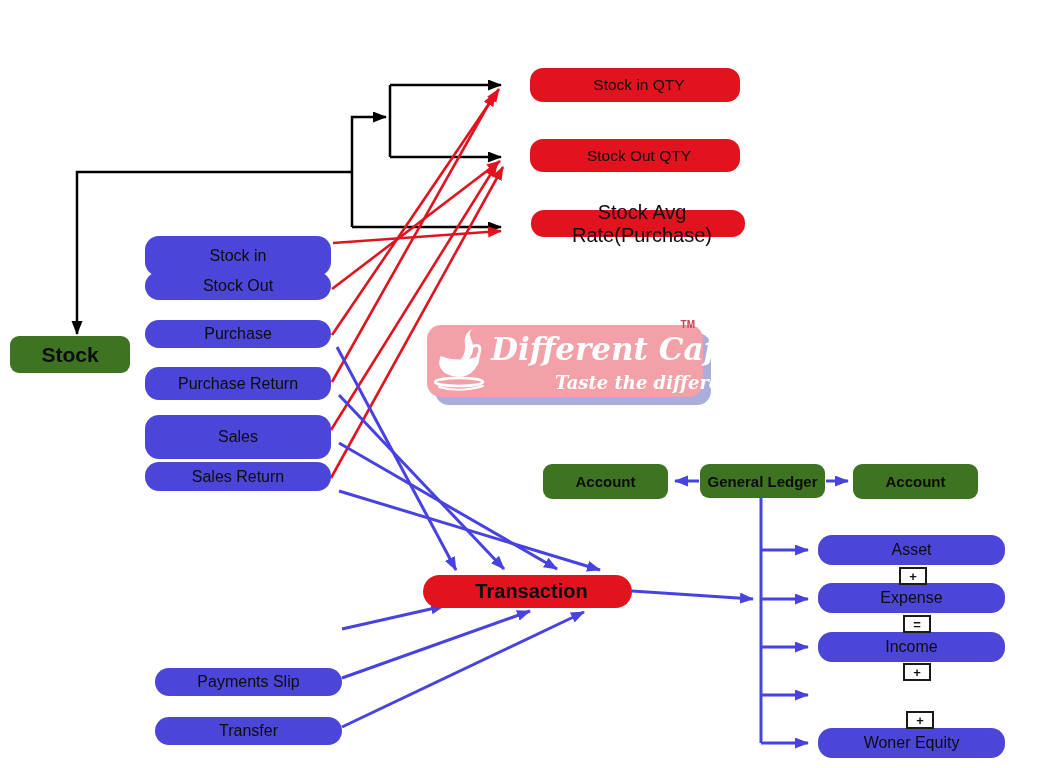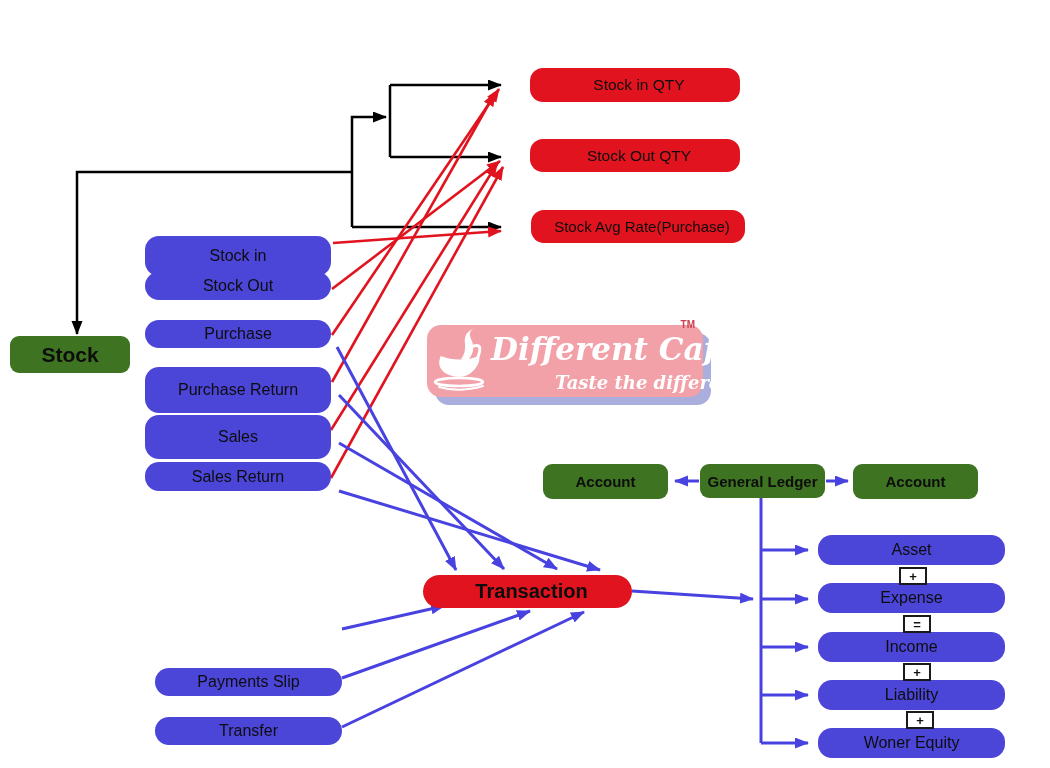--- a/index.html
+++ b/index.html
@@ -95,44 +95,43 @@
       <path d="M761,550 L808,550" marker-end="url(#au)"></path>
       <path d="M761,599 L808,599" marker-end="url(#au)"></path>
       <path d="M761,647 L808,647" marker-end="url(#au)"></path>
       <path d="M761,695 L808,695" marker-end="url(#au)"></path>
       <path d="M761,743 L808,743" marker-end="url(#au)"></path>
     </g>
   </svg>
 
   <div class="node pill-red" style="left:530px;top:68px;width:210px;height:34px;">Stock in QTY</div>
   <div class="node pill-red" style="left:530px;top:139px;width:210px;height:33px;">Stock Out QTY</div>
-  <div class="node pill-red" style="left:531px;top:210px;width:214px;height:33px;font-size:15px;">Stock Avg Rate(Purchase)</div>
+  <div class="node pill-red" style="left:531px;top:210px;width:214px;height:27px;font-size:20px;">Stock Avg Rate(Purchase)</div>
 
   <div class="node pill-blue" style="left:145px;top:236px;width:186px;height:40px;">Stock in</div>
   <div class="node pill-blue" style="left:145px;top:272px;width:186px;height:28px;">Stock Out</div>
   <div class="node pill-blue" style="left:145px;top:320px;width:186px;height:28px;">Purchase</div>
-  <div class="node pill-blue" style="left:145px;top:367px;width:186px;height:46px;">Purchase Return</div>
+  <div class="node pill-blue" style="left:145px;top:367px;width:186px;height:33px;">Purchase Return</div>
   <div class="node pill-blue" style="left:145px;top:415px;width:186px;height:44px;">Sales</div>
   <div class="node pill-blue" style="left:145px;top:462px;width:186px;height:29px;">Sales Return</div>
 
   <div class="node box-green big" style="left:10px;top:336px;width:120px;height:37px;font-size:21px;">Stock</div>
 
   <div class="node pill-red big" style="left:423px;top:575px;width:209px;height:33px;border-radius:17px;font-size:20px;">Transaction</div>
 
   <div class="node pill-blue" style="left:155px;top:717px;width:187px;height:28px;">Transfer</div>
   <div class="node pill-blue" style="left:155px;top:668px;width:187px;height:28px;">Payments Slip</div>
 
   <div class="node box-green" style="left:543px;top:464px;width:125px;height:35px;">Account</div>
   <div class="node box-green" style="left:700px;top:464px;width:125px;height:34px;">General Ledger</div>
   <div class="node box-green" style="left:853px;top:464px;width:125px;height:35px;">Account</div>
 
   <div class="node pill-blue" style="left:818px;top:535px;width:187px;height:30px;">Asset</div>
   <div class="node pill-blue" style="left:818px;top:583px;width:187px;height:30px;">Expense</div>
   <div class="node pill-blue" style="left:818px;top:632px;width:187px;height:30px;">Income</div>
-  <div class="node pill-blue" style="left:818px;top:680px;width:187px;height:30px;">Liability</div>
   <div class="node pill-blue" style="left:818px;top:728px;width:187px;height:30px;">Woner Equity</div>
 
   <div class="op" style="left:899px;top:567px;">+</div>
   <div class="op" style="left:903px;top:615px;">=</div>
   <div class="op" style="left:903px;top:663px;">+</div>
   <div class="op" style="left:906px;top:711px;">+</div>
 
 </div>
 
 </body></html>

